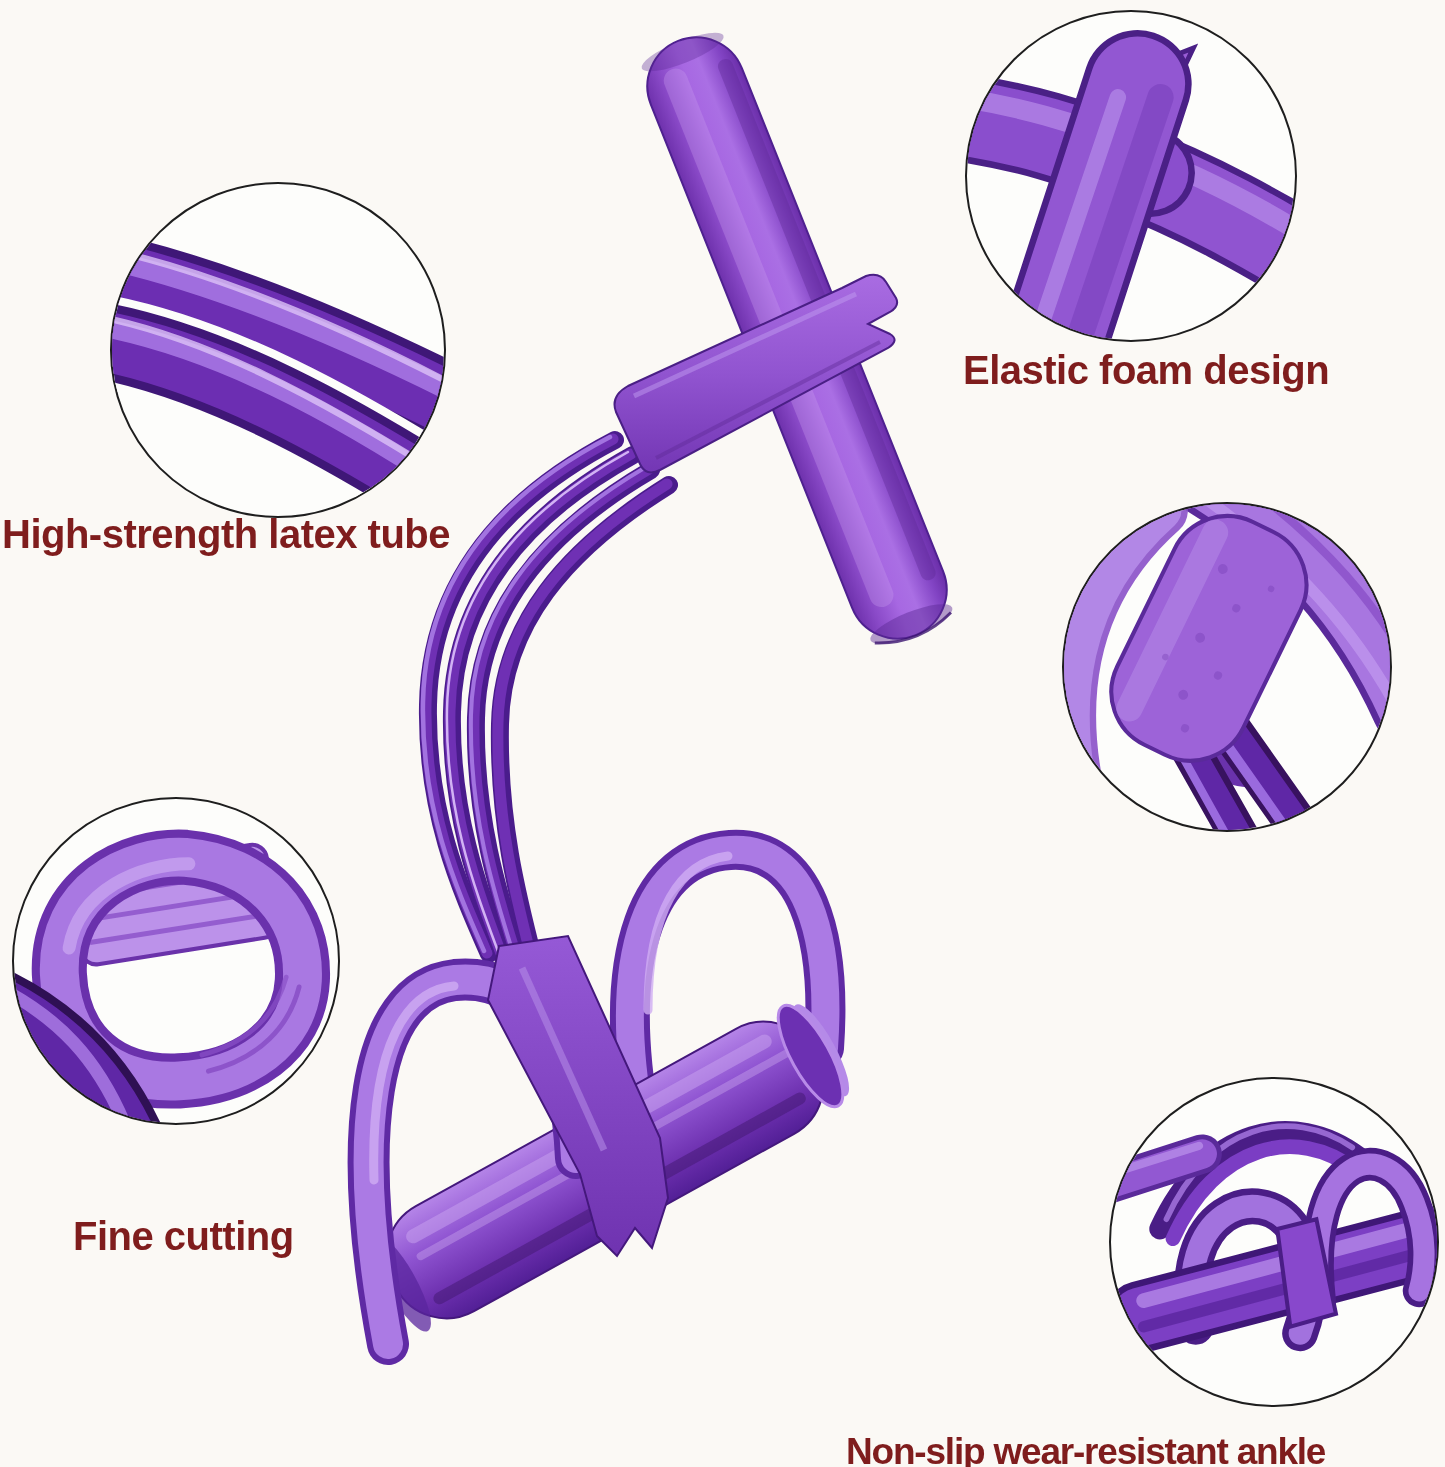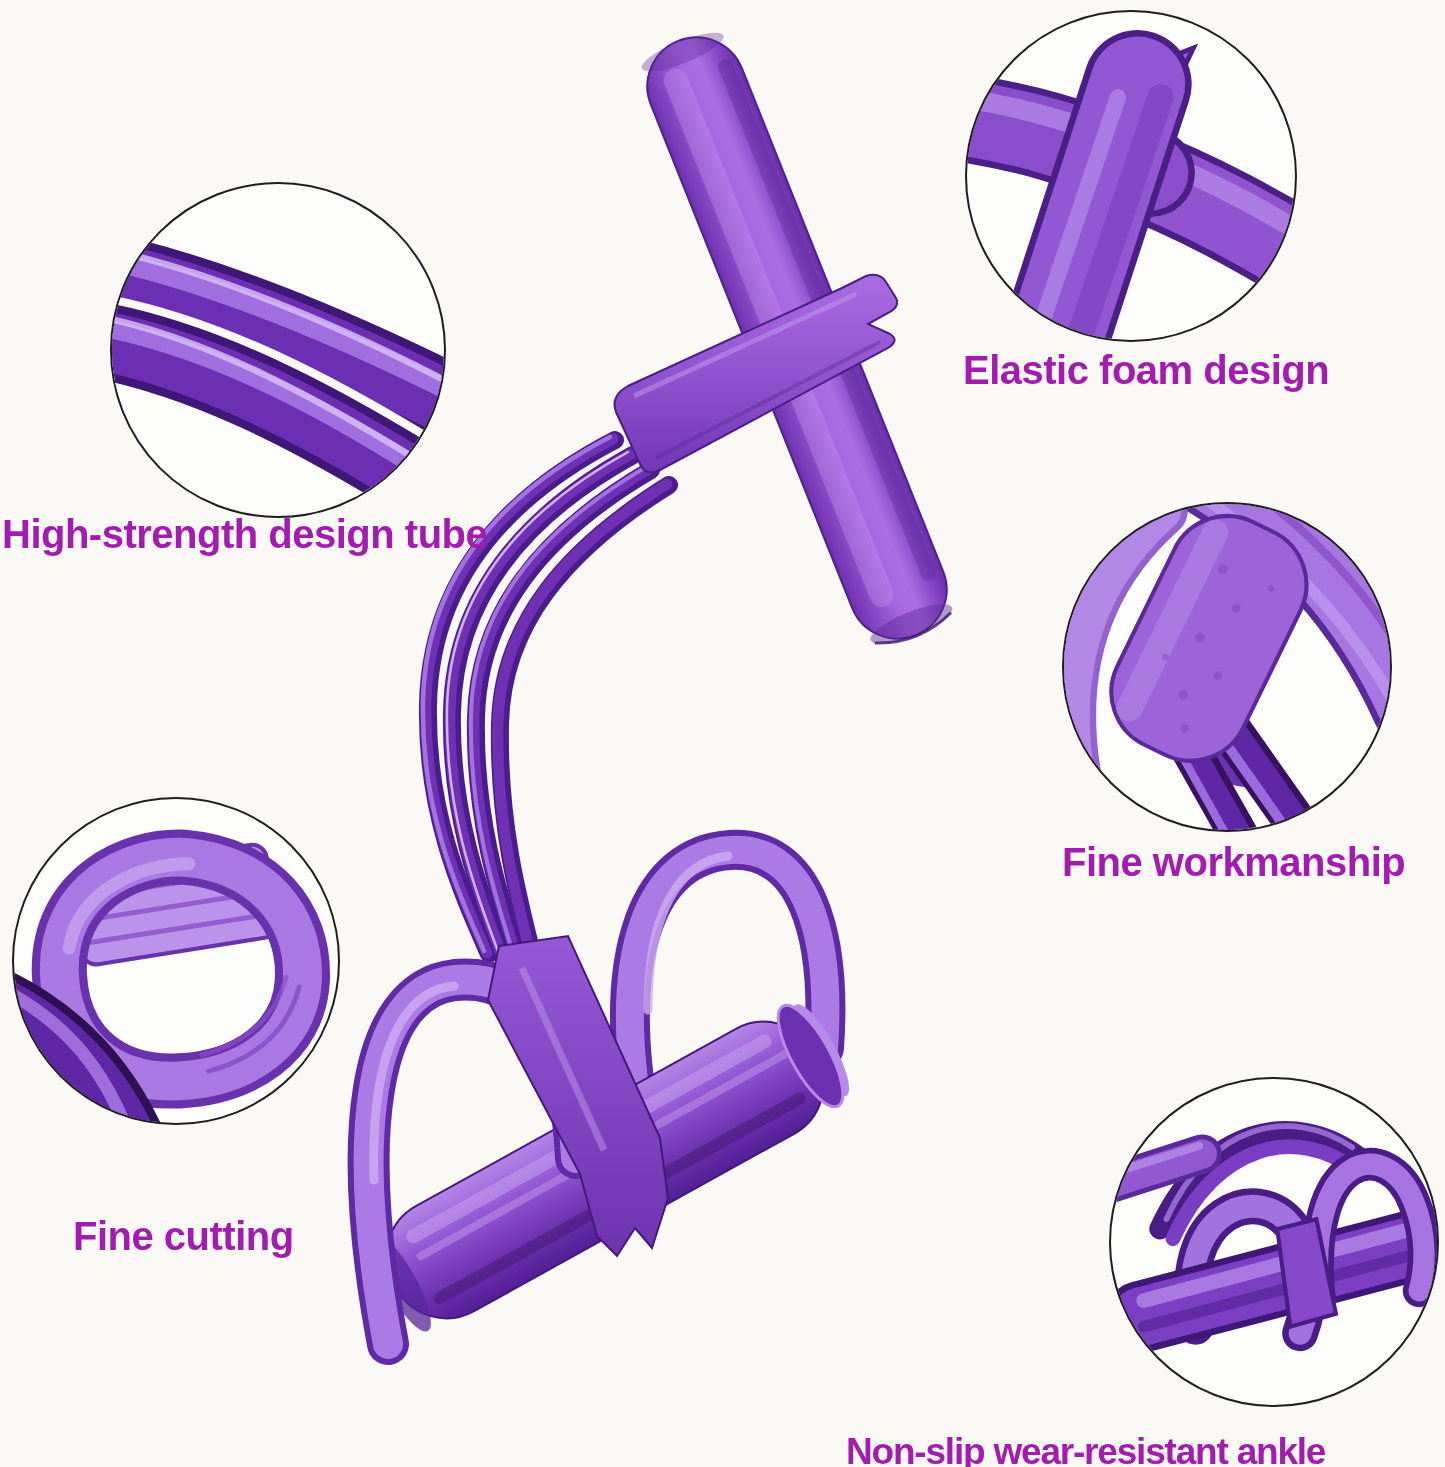--- a/index.html
+++ b/index.html
@@ -1,21 +1,21 @@
 <!DOCTYPE html>
 <html><head>
 <meta charset="utf-8">
 <style>
   html,body{margin:0;padding:0;}
   body{width:1445px;height:1467px;background:#fbf9f5;font-family:"Liberation Sans",sans-serif;}
   .canvas{position:relative;width:1445px;height:1467px;background:#fbf9f5;overflow:hidden;}
   .product-svg{position:absolute;left:0;top:0;width:1445px;height:1467px;}
   .callout{position:absolute;border-radius:50%;border:2px solid #1e1e1e;background:#fdfdfb;overflow:hidden;box-sizing:border-box;}
   .callout svg{display:block;width:100%;height:100%;}
-  .label{position:absolute;font-weight:700;color:#a21caf;letter-spacing:-0.5px;white-space:nowrap;font-size:40px;line-height:1.1;}
+  .label{position:absolute;font-weight:700;color:#7f1d1d;letter-spacing:-0.5px;white-space:nowrap;font-size:40px;line-height:1.1;}
   .c-tl{left:110px;top:182px;width:336px;height:336px;}
   .c-tr{left:965px;top:10px;width:332px;height:332px;}
   .c-r {left:1062px;top:502px;width:330px;height:330px;}
   .c-bl{left:12px;top:797px;width:328px;height:328px;}
   .c-br{left:1109px;top:1077px;width:330px;height:330px;}
   .l-tl{left:2px;top:512px;}
   .l-tr{left:963px;top:348px;}
   .l-r {left:1062px;top:840px;}
   .l-bl{left:73px;top:1214px;}
   .l-br{left:846px;top:1432px;font-size:37px;letter-spacing:-1.2px;}
@@ -221,19 +221,18 @@
         <path d="M 18 146 L 194 100" stroke="#7c3fc4" stroke-width="36"></path>
         <path d="M 20 136 L 192 90" stroke="#b488e8" stroke-width="9" opacity="0.8"></path>
         <path d="M 20 152 L 192 106" stroke="#55229a" stroke-width="7" opacity="0.7"></path>
         <path d="M 128 136 C 118 44 170 34 186 76 C 194 96 193 116 189 130" stroke="#4a1d86" stroke-width="20"></path>
         <path d="M 128 136 C 118 44 170 34 186 76 C 194 96 193 116 189 130" stroke="#a673e0" stroke-width="13"></path>
       </g>
       <path d="M 102 92 L 126 86 L 138 144 L 110 152 Z" fill="#8848cc" stroke="#4a1d86" stroke-width="2.5"></path>
     </svg>
   </figure>
 
-  <div class="label l-tl">High-strength design tube</div>
+  <div class="label l-tl">High-strength latex tube</div>
   <div class="label l-tr">Elastic foam design</div>
-  <div class="label l-r">Fine workmanship</div>
   <div class="label l-bl">Fine cutting</div>
   <div class="label l-br">Non-slip wear-resistant ankle</div>
 
 </div>
 
 </body></html>

